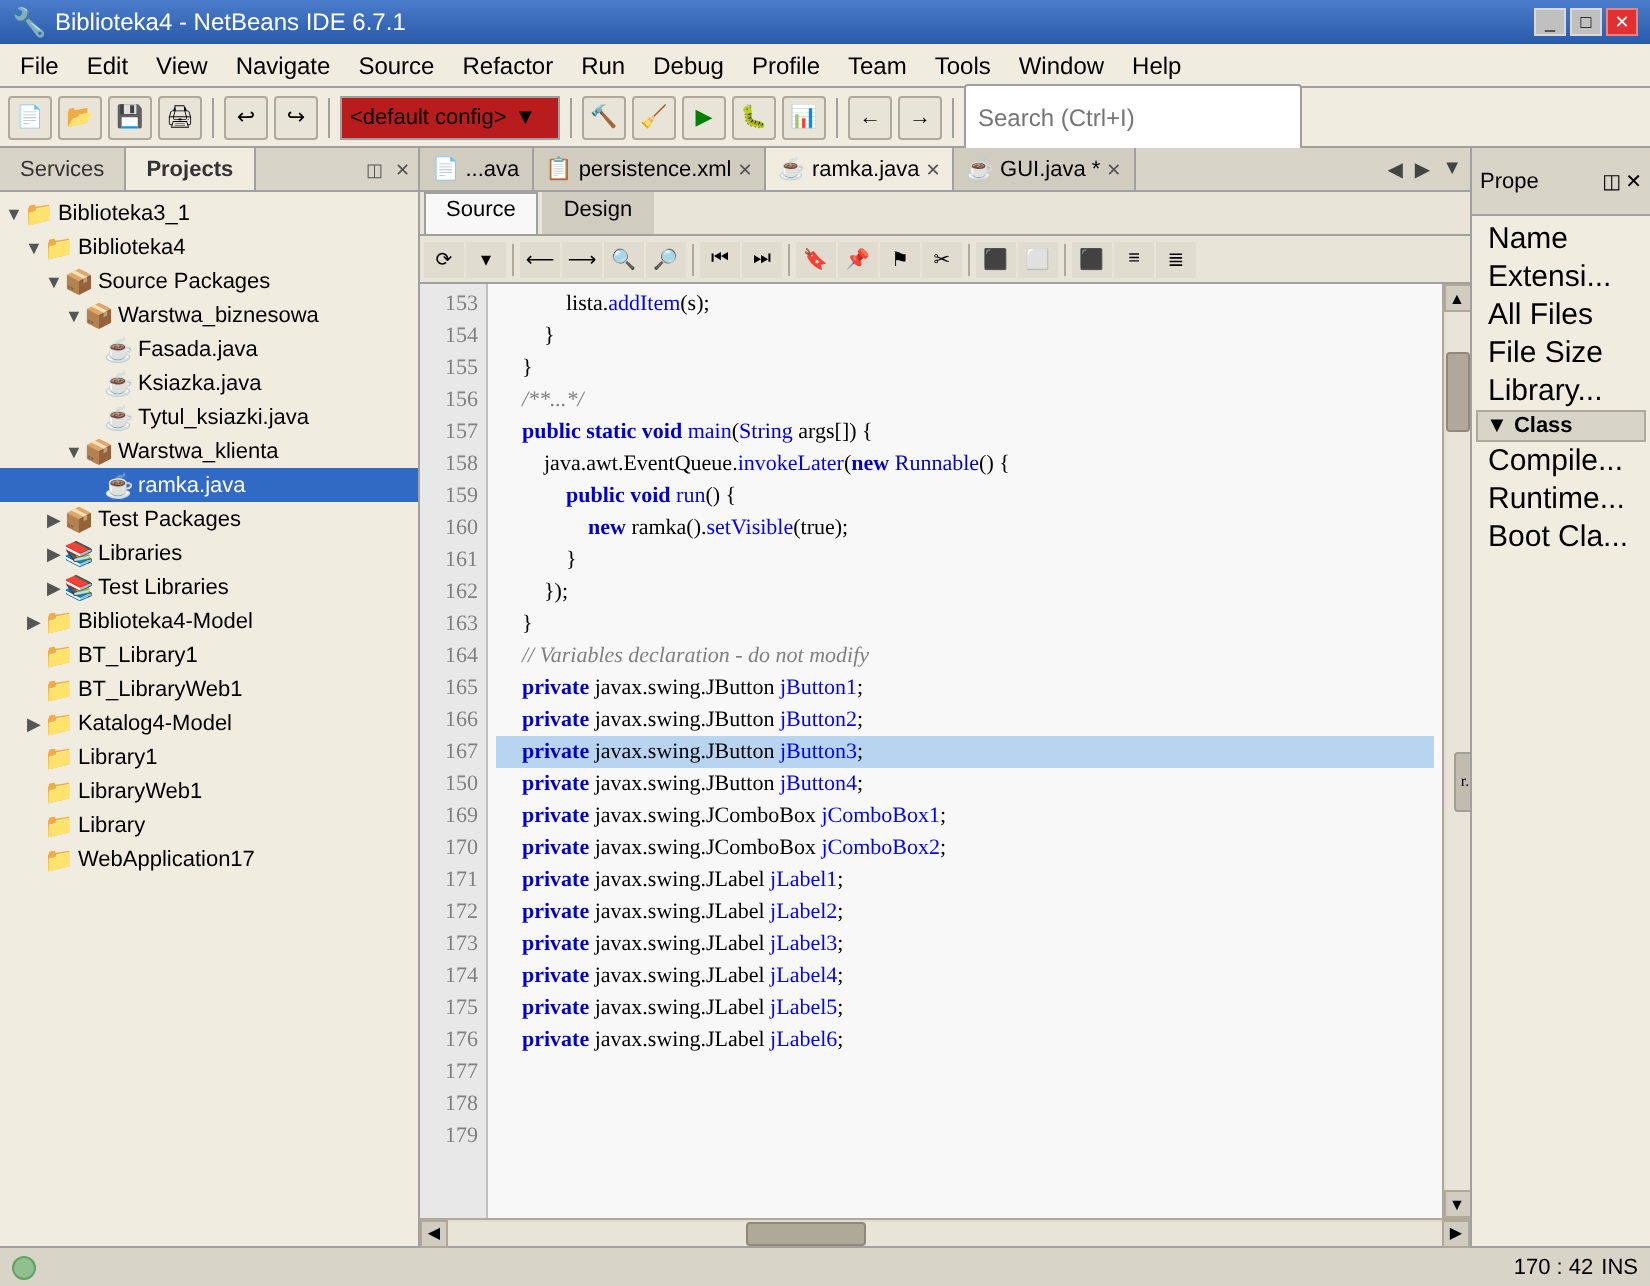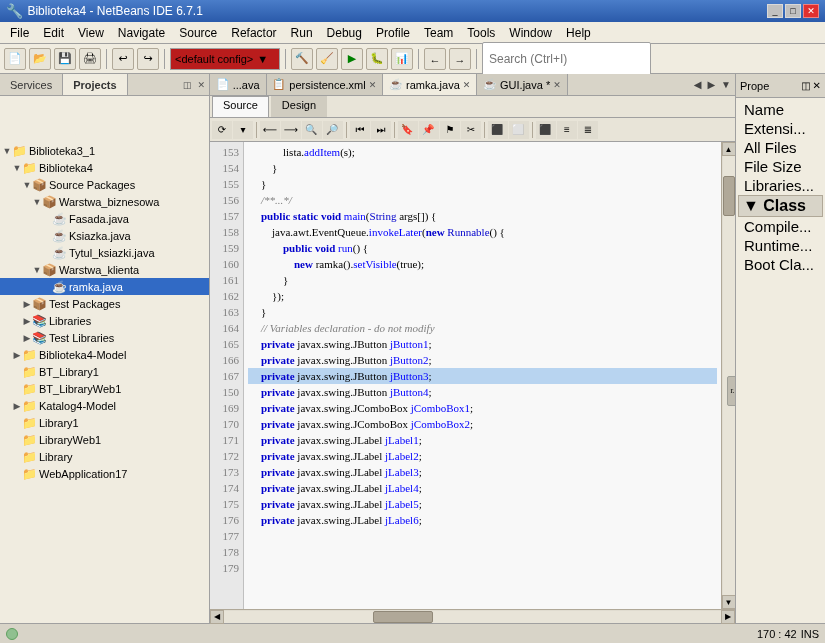--- a/index.html
+++ b/index.html
@@ -96,21 +96,20 @@
       background: #d4d0c8;
     }
 
     
     #left-panel {
       width: 210px;
       border-right: 1px solid #a0a0a0;
       background: #f0ece0;
       display: flex;
       flex-direction: column;
-      gap: 44px;
     }
     #panel-tabs {
       display: flex;
       background: #d8d4c8;
       border-bottom: 1px solid #a0a0a0;
       height: 22px;
       align-items: stretch;
     }
     .panel-tab {
       padding: 2px 10px;
@@ -263,31 +262,31 @@
       border-left: 1px solid #a0a0a0;
       background: #f0ece0;
       display: flex;
       flex-direction: column;
     }
     #right-panel-header {
       background: #d8d4c8;
       border-bottom: 1px solid #a0a0a0;
       padding: 2px 4px;
       font-size: 11px;
-      height: 24px;
+      height: 34px;
       display: flex;
       align-items: center;
       justify-content: space-between;
     }
     .rph-controls { display: flex; gap: 2px; font-size: 10px; }
     #right-panel-content { flex: 1; padding: 2px; overflow: hidden; }
     .rp-section-header {
       background: #d8d4c8;
       padding: 1px 4px;
-      font-size: 16px;
+      font-size: 11px;
       font-weight: bold;
       cursor: pointer;
       border: 1px solid #b0a898;
       display: flex;
       align-items: center;
     }
     .rp-item { padding: 1px 6px; font-size: 15px; cursor: pointer; }
 
     
     #vscroll {
@@ -659,21 +658,21 @@
       <div class="rph-controls">
         <span>◫</span>
         <span>✕</span>
       </div>
     </div>
     <div id="right-panel-content">
         <div class="rp-item">Name</div>
         <div class="rp-item">Extensi...</div>
         <div class="rp-item">All Files</div>
         <div class="rp-item">File Size</div>
-        <div class="rp-item">Libraries...</div>
+        <div class="rp-item">Library...</div>
         <div class="rp-section-header">▼ Class</div>
         <div class="rp-item">Compile...</div>
         <div class="rp-item">Runtime...</div>
         <div class="rp-item">Boot Cla...</div>
       </div>
   </div>
 
 </div>
 
 <div id="statusbar">

